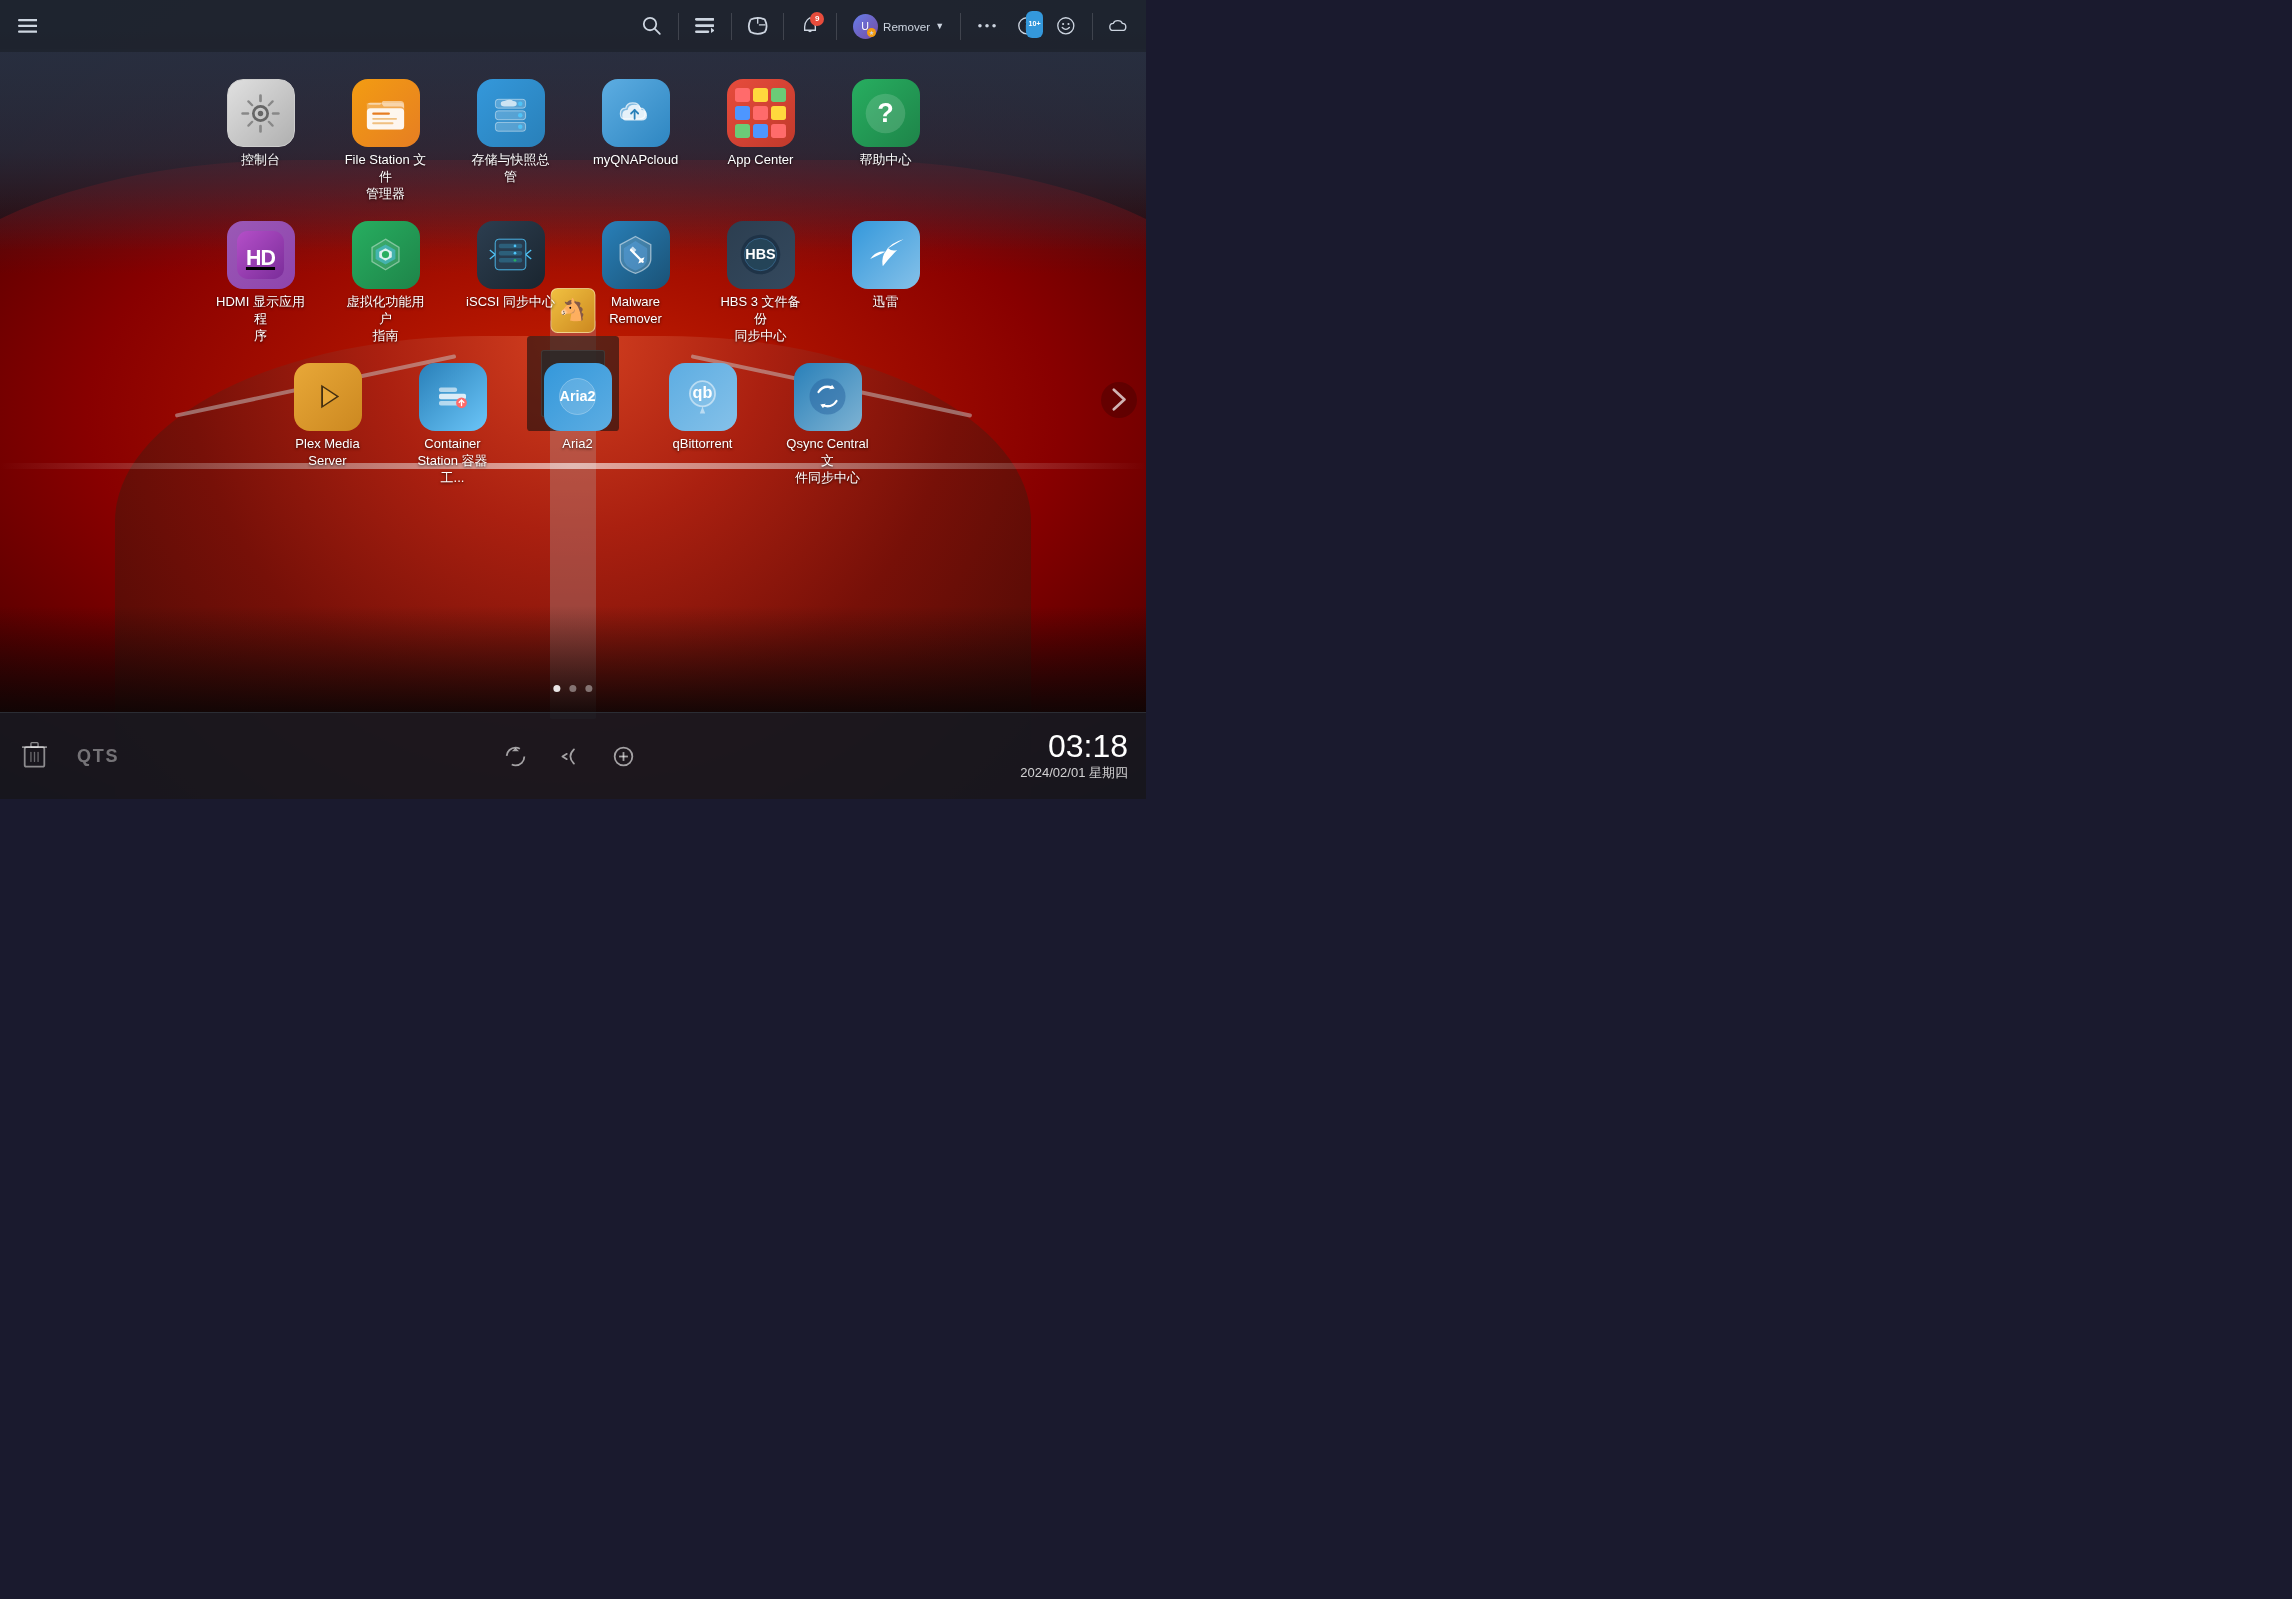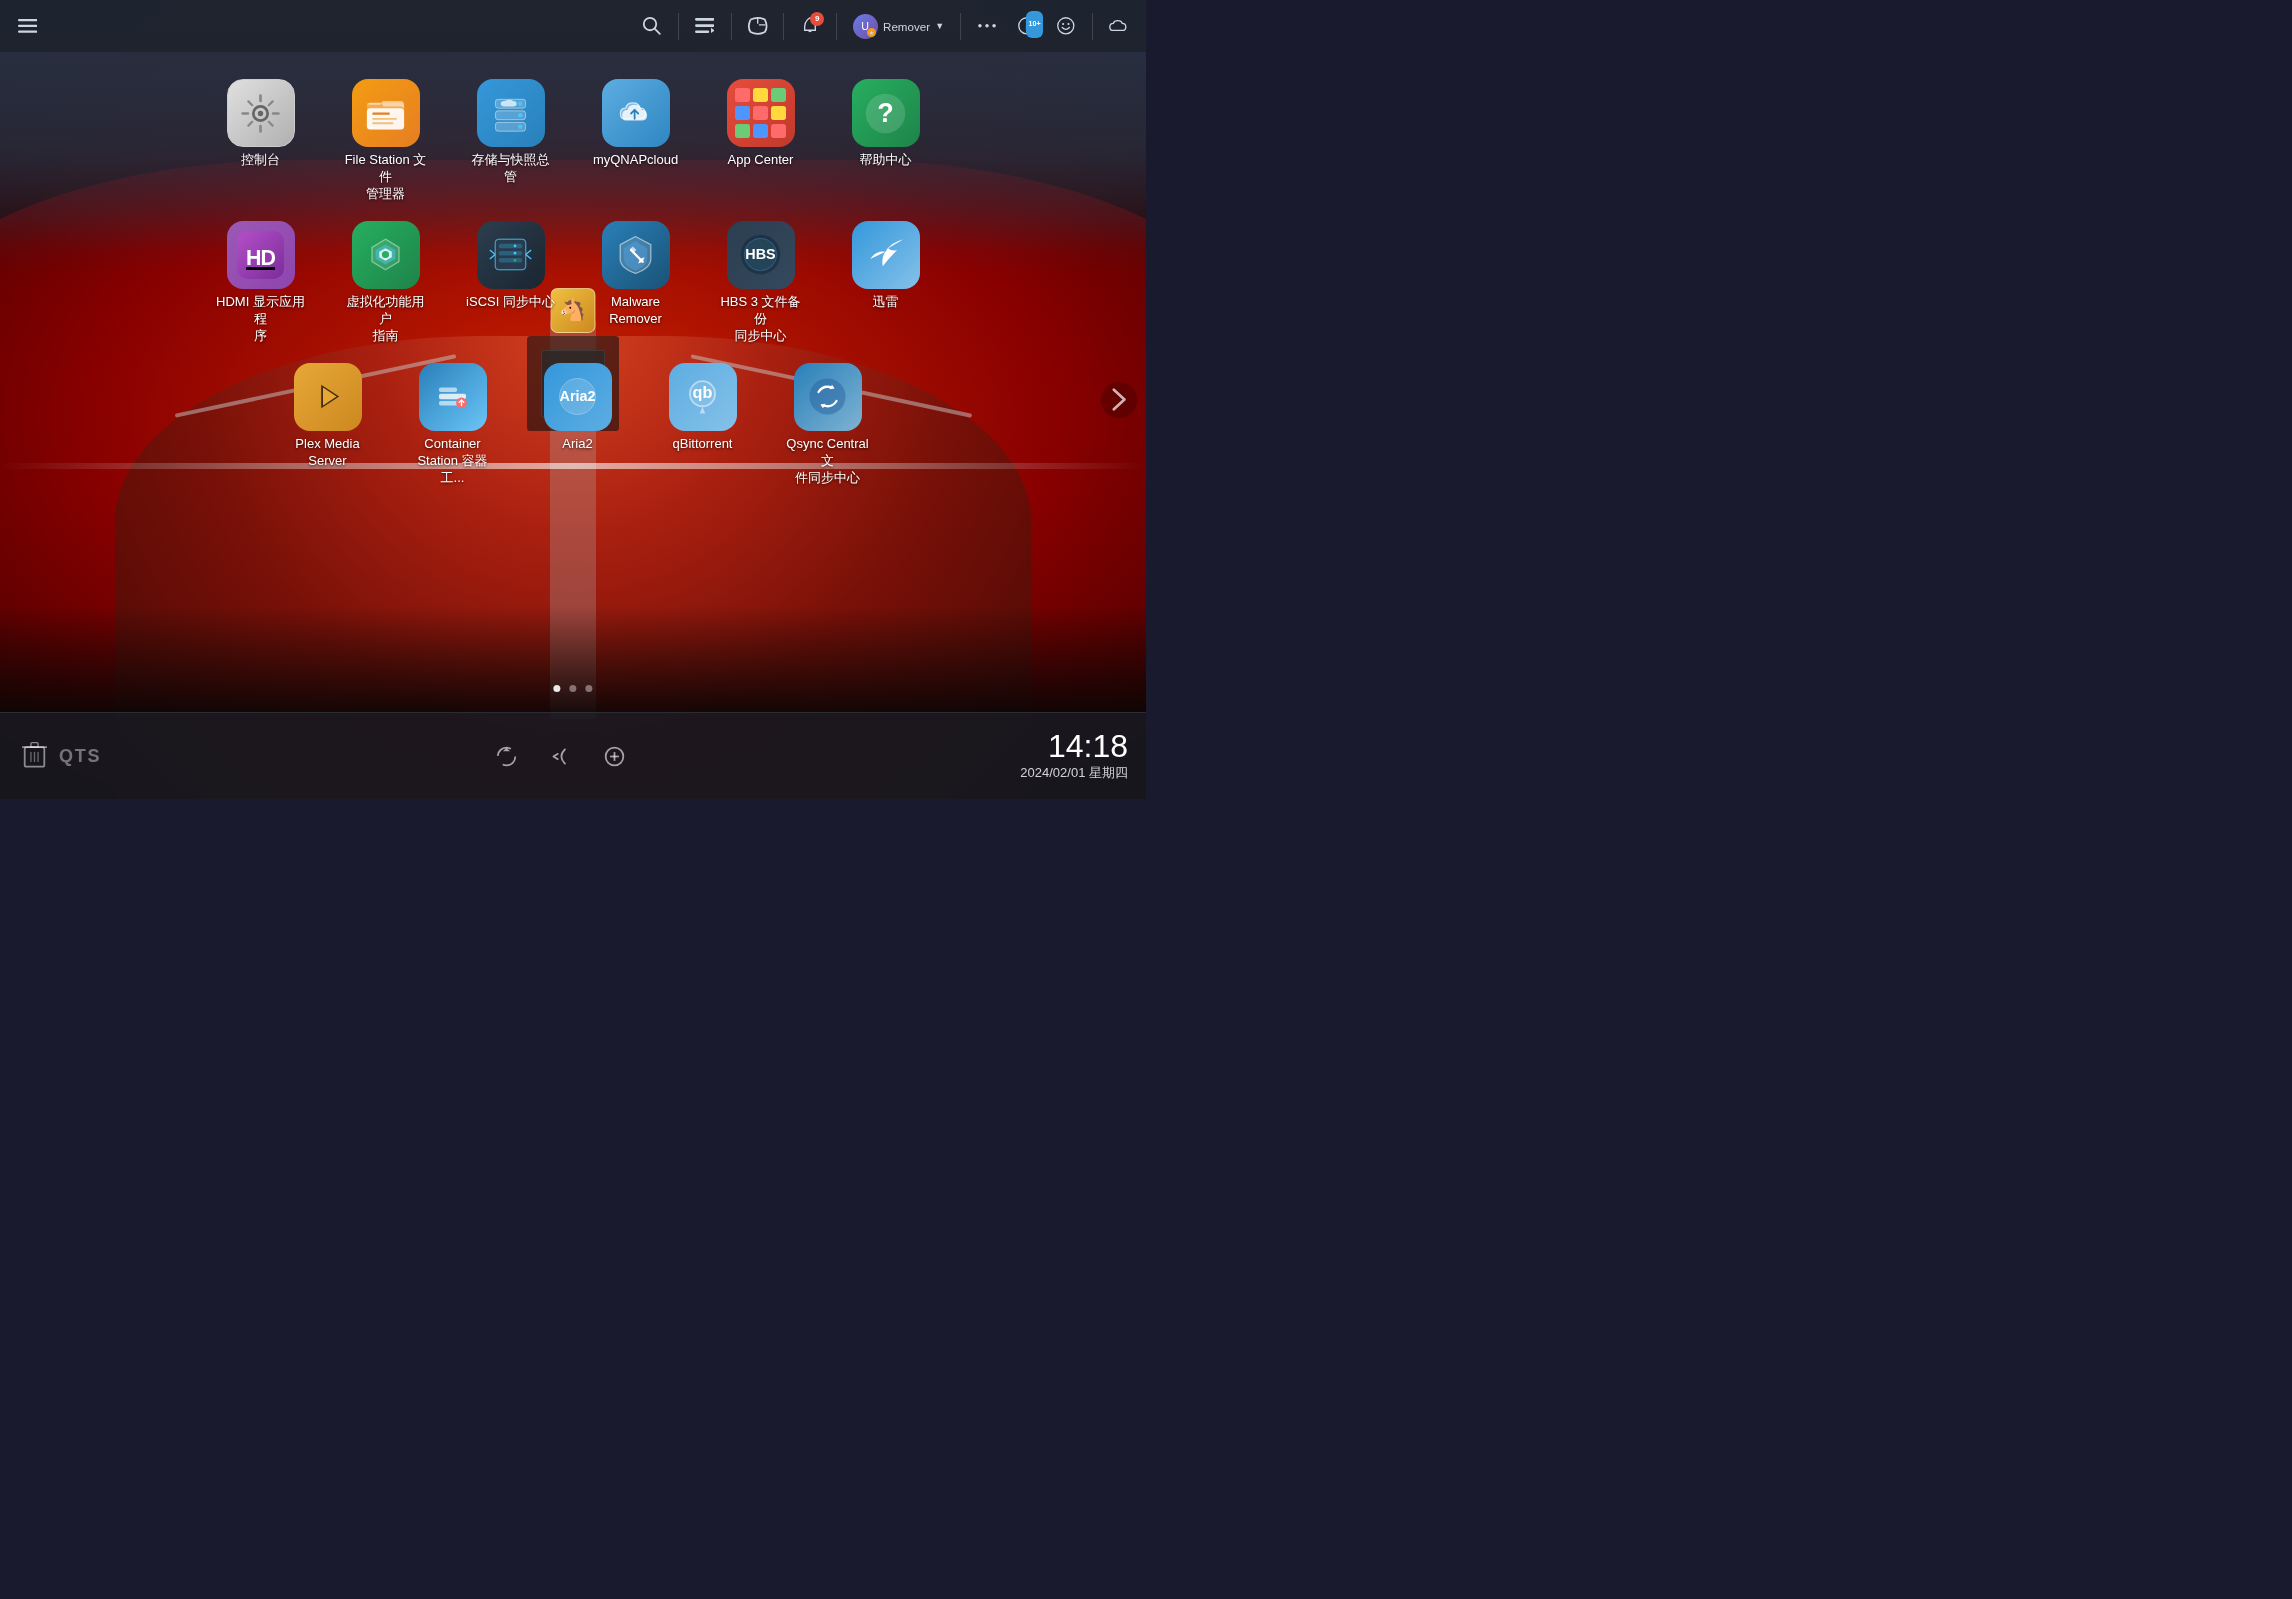--- a/index.html
+++ b/index.html
@@ -289,20 +289,21 @@
     #taskbar-right {
       display: flex;
       flex-direction: column;
       align-items: flex-end;
     }
     .qts-logo {
       color: rgba(255,255,255,0.4);
       font-size: 18px;
       font-weight: bold;
       letter-spacing: 1.8px;
+      margin-left: 18px;
     }
     .trash-icon {
       width: 32px;
       height: 32px;
       display: flex;
       align-items: center;
       justify-content: center;
       color: rgba(255,255,255,0.6);
       font-size: 19.6px;
       cursor: pointer;
@@ -762,17 +763,17 @@
     <div class="taskbar-btn">
       <svg width="23" height="23" viewBox="0 0 26 26">
         <circle cx="13" cy="13" r="10" stroke="rgba(255,255,255,0.6)" stroke-width="2" fill="none"></circle>
         <line x1="8" y1="13" x2="18" y2="13" stroke="rgba(255,255,255,0.6)" stroke-width="2"></line>
         <line x1="13" y1="8" x2="13" y2="18" stroke="rgba(255,255,255,0.6)" stroke-width="2"></line>
       </svg>
     </div>
   </div>
 
   <div id="taskbar-right">
-    <div class="clock">14:18</div>
+    <div class="clock">03:18</div>
     <div class="date-str">2024/02/01 星期四</div>
   </div>
 </div>
 
 
 </body></html>

